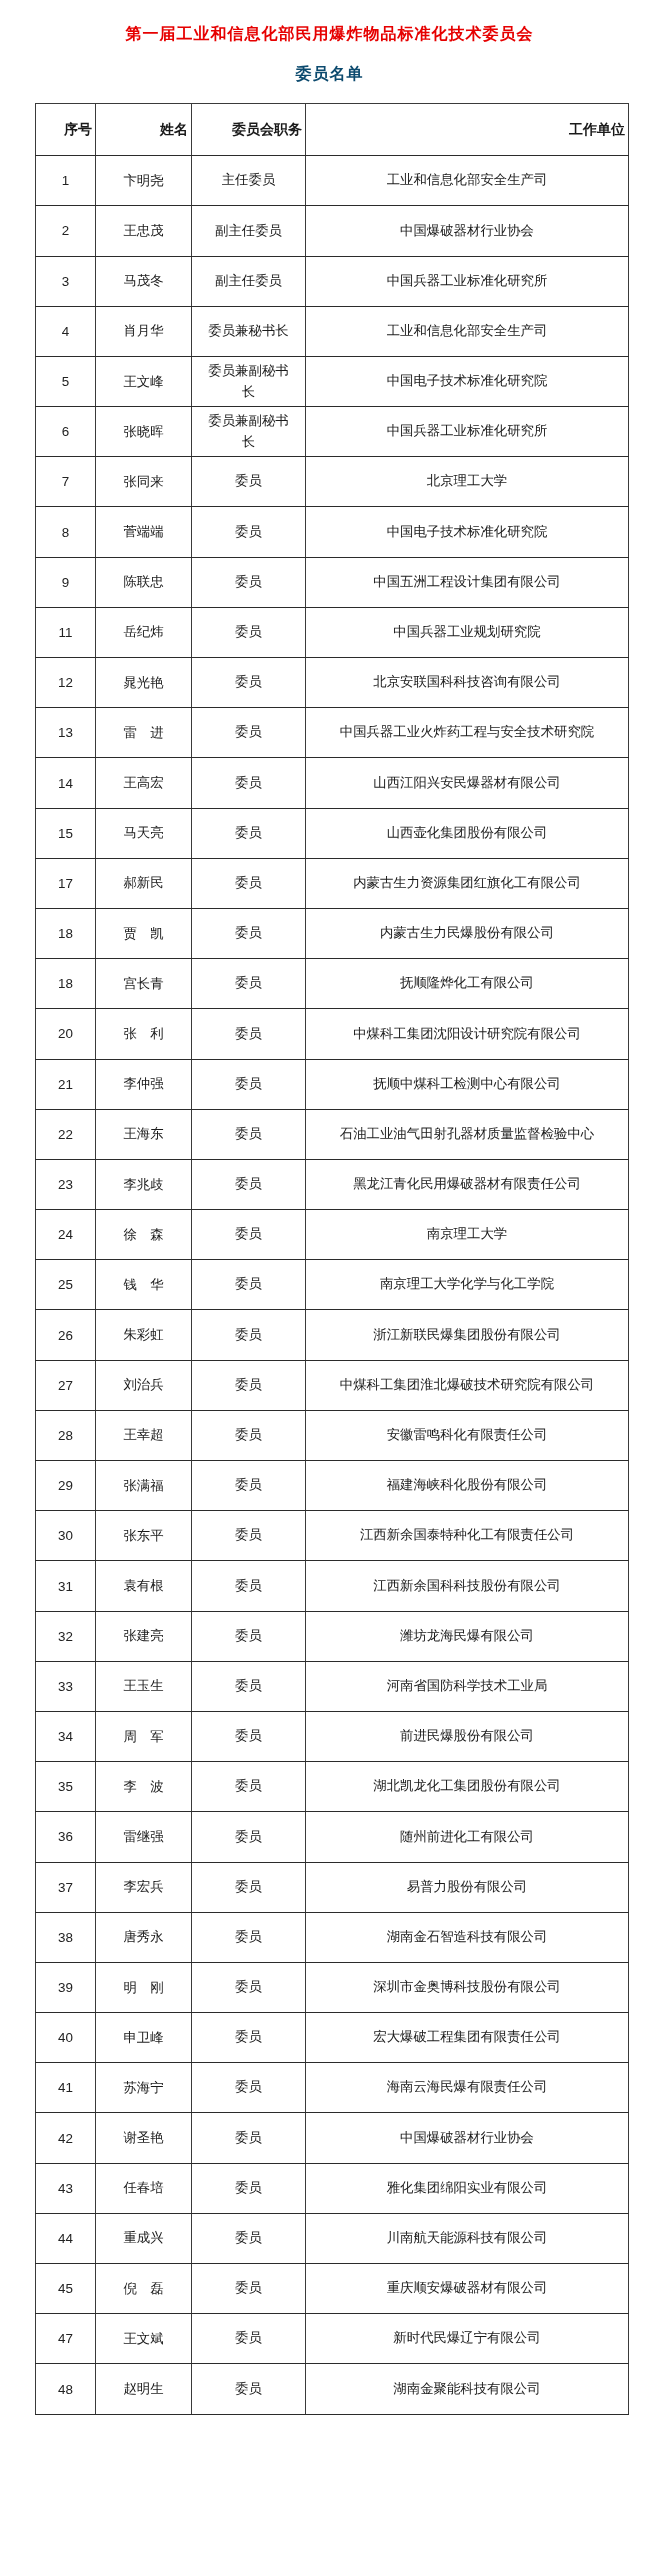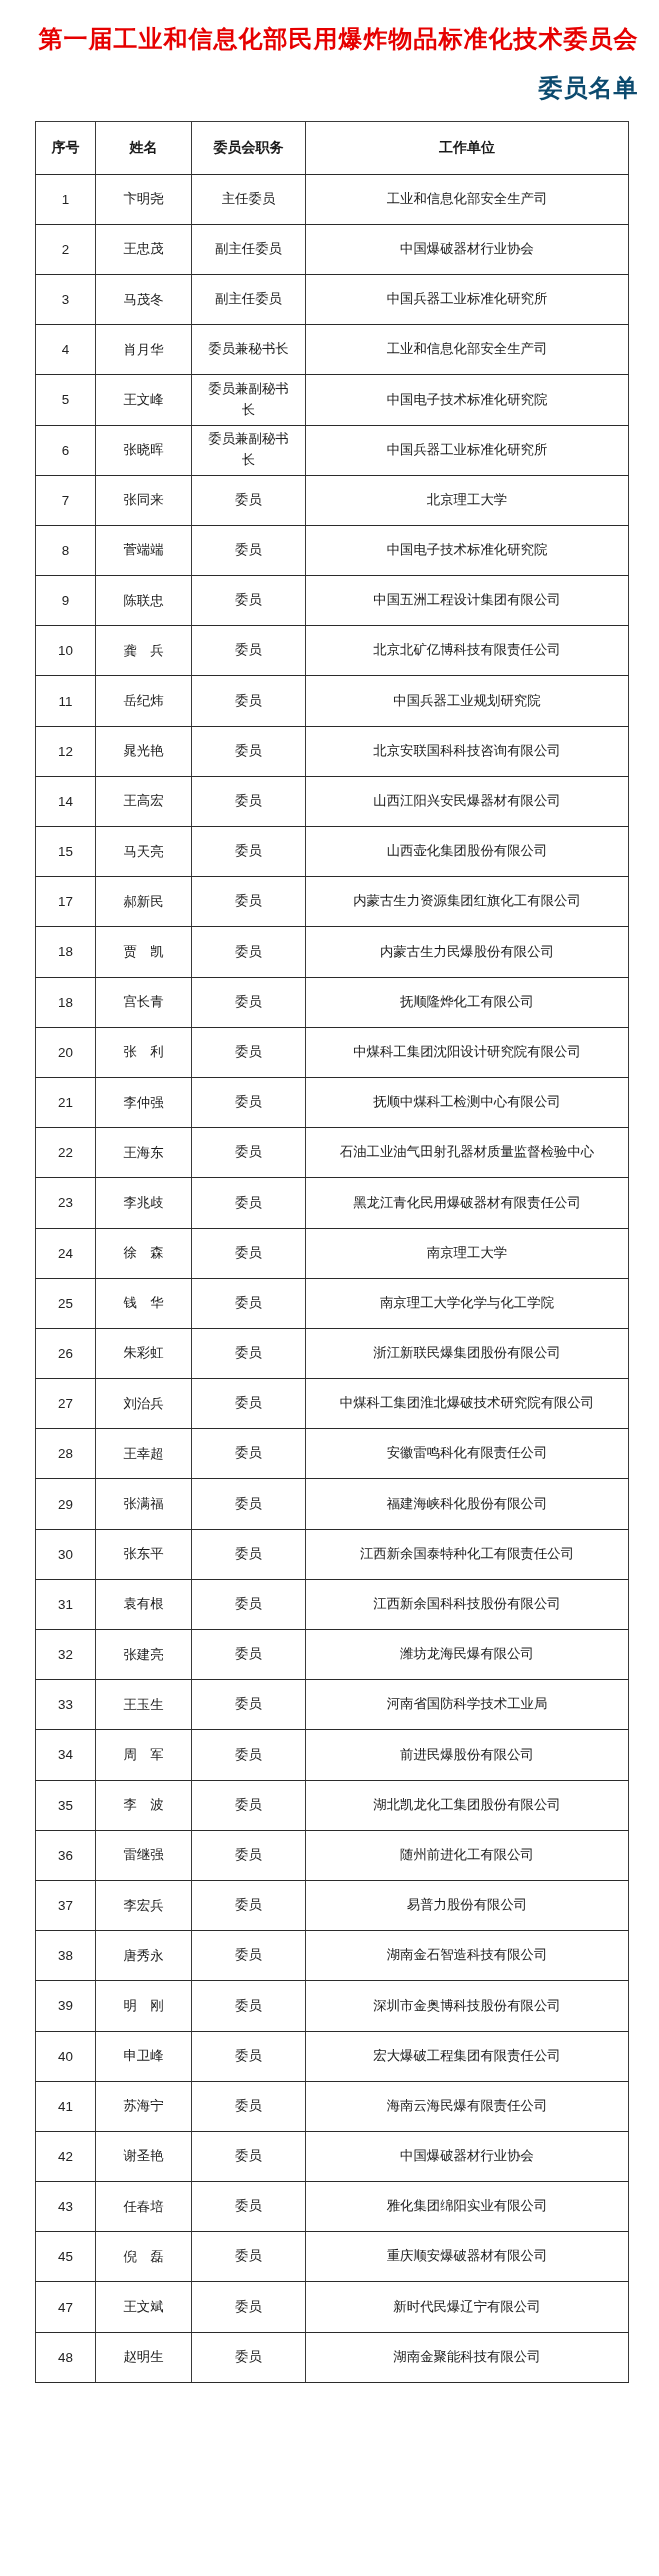--- a/index.html
+++ b/index.html
@@ -12,23 +12,23 @@
     font-family: "Liberation Sans", "DejaVu Sans", sans-serif;
     color: #1a1a1a;
   }
   .doc {
     width: 659px;
     min-height: 2739px;
     box-sizing: border-box;
     padding-top: 25px;
   }
   .title {
-    text-align: right;
+    text-align: center;
     font-weight: bold;
-    font-size: 24px;
+    font-size: 16px;
     letter-spacing: 1px;
     line-height: 1.15;
     margin: 0 20.6px;
   }
   .title-line2 {
     margin-top: 21.6px;
   }
   table.members {
     border-collapse: collapse;
     table-layout: fixed;
@@ -49,20 +49,21 @@
     font-size: 13.4px;
     padding: 2.1px 3.1px;
     overflow: hidden;
     background: #ffffff;
   }
   table.members th {
     height: 47px;
     font-weight: bold;
     font-size: 14px;
     border-top: 1px solid #3a3a3a;
+    text-align: right;
   }
   table.members td {
     height: 45px;
   }
   td.cell-role, td.cell-org {
     white-space: pre-line;
     line-height: 1.55;
   }
   td.cell-index {
     font-size: 13px;
@@ -142,38 +143,38 @@
           <td class="cell-role">委员</td>
           <td class="cell-org">中国电子技术标准化研究院</td>
         </tr>
         <tr>
           <td class="cell-index">9</td>
           <td class="cell-name">陈联忠</td>
           <td class="cell-role">委员</td>
           <td class="cell-org">中国五洲工程设计集团有限公司</td>
         </tr>
         <tr>
-          <td class="cell-index">10</td>
-          <td class="cell-name">龚　兵</td>
-          <td class="cell-role">委员</td>
-          <td class="cell-org">北京北矿亿博科技有限责任公司</td>
-        </tr>
-        <tr>
           <td class="cell-index">11</td>
           <td class="cell-name">岳纪炜</td>
           <td class="cell-role">委员</td>
           <td class="cell-org">中国兵器工业规划研究院</td>
         </tr>
         <tr>
           <td class="cell-index">12</td>
           <td class="cell-name">晁光艳</td>
           <td class="cell-role">委员</td>
           <td class="cell-org">北京安联国科科技咨询有限公司</td>
         </tr>
         <tr>
+          <td class="cell-index">13</td>
+          <td class="cell-name">雷　进</td>
+          <td class="cell-role">委员</td>
+          <td class="cell-org">中国兵器工业火炸药工程与安全技术研究院</td>
+        </tr>
+        <tr>
           <td class="cell-index">14</td>
           <td class="cell-name">王高宏</td>
           <td class="cell-role">委员</td>
           <td class="cell-org">山西江阳兴安民爆器材有限公司</td>
         </tr>
         <tr>
           <td class="cell-index">15</td>
           <td class="cell-name">马天亮</td>
           <td class="cell-role">委员</td>
           <td class="cell-org">山西壶化集团股份有限公司</td>
@@ -332,20 +333,26 @@
           <td class="cell-index">42</td>
           <td class="cell-name">谢圣艳</td>
           <td class="cell-role">委员</td>
           <td class="cell-org">中国爆破器材行业协会</td>
         </tr>
         <tr>
           <td class="cell-index">43</td>
           <td class="cell-name">任春培</td>
           <td class="cell-role">委员</td>
           <td class="cell-org">雅化集团绵阳实业有限公司</td>
+        </tr>
+        <tr>
+          <td class="cell-index">44</td>
+          <td class="cell-name">重成兴</td>
+          <td class="cell-role">委员</td>
+          <td class="cell-org">川南航天能源科技有限公司</td>
         </tr>
         <tr>
           <td class="cell-index">45</td>
           <td class="cell-name">倪　磊</td>
           <td class="cell-role">委员</td>
           <td class="cell-org">重庆顺安爆破器材有限公司</td>
         </tr>
         <tr>
           <td class="cell-index">47</td>
           <td class="cell-name">王文斌</td>

